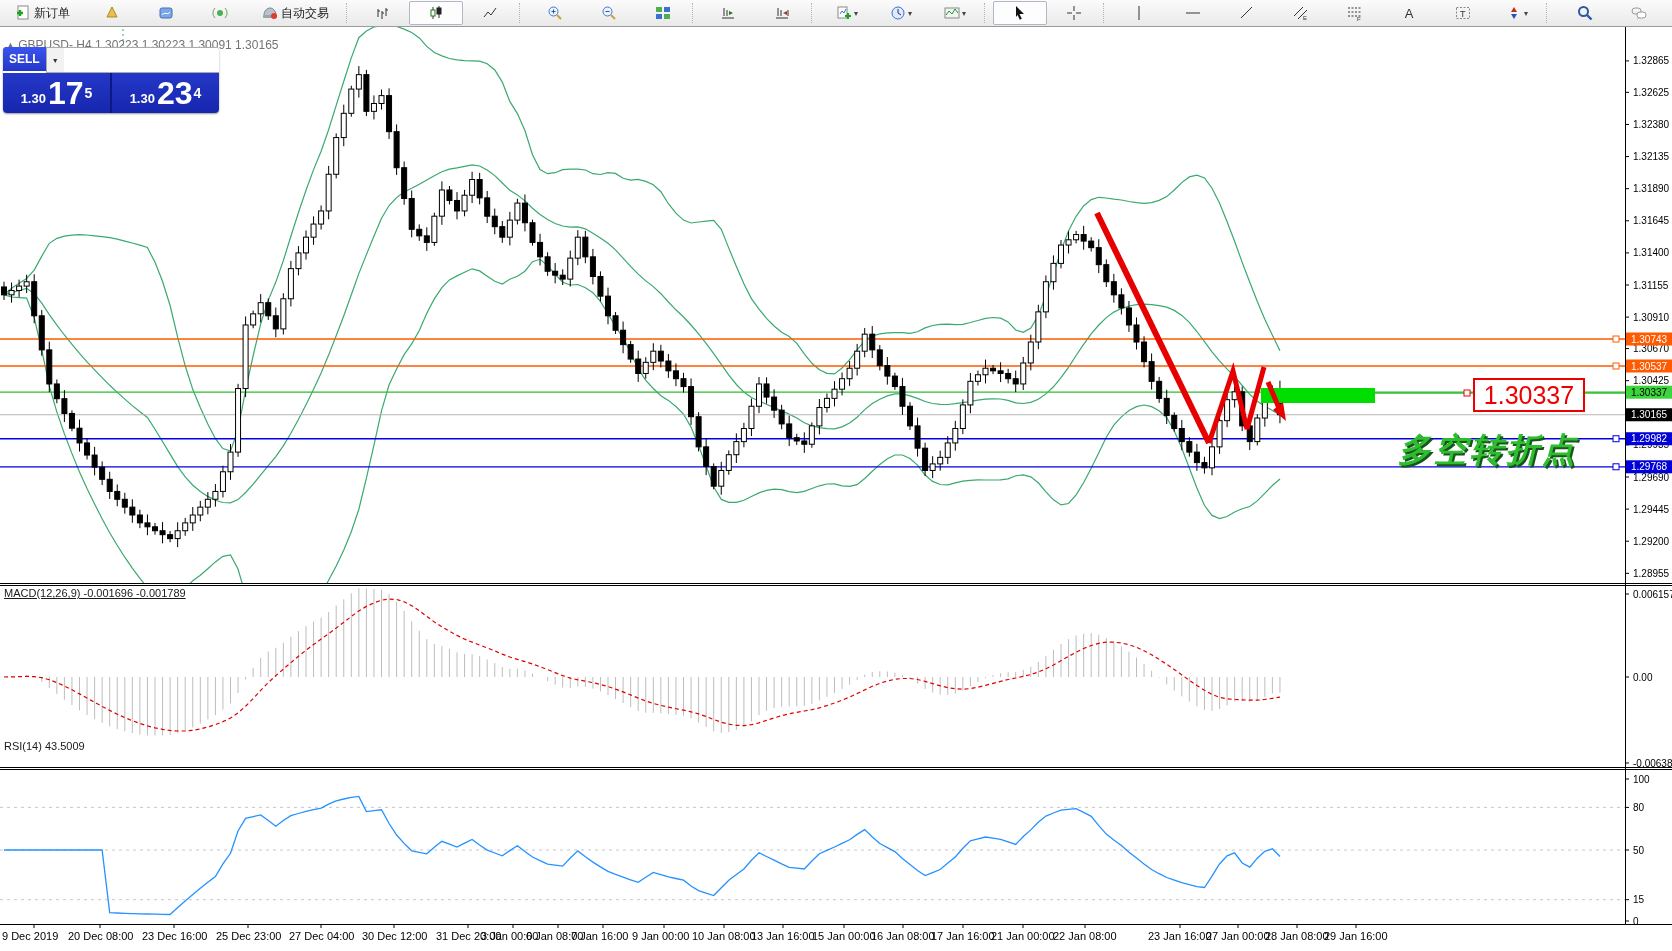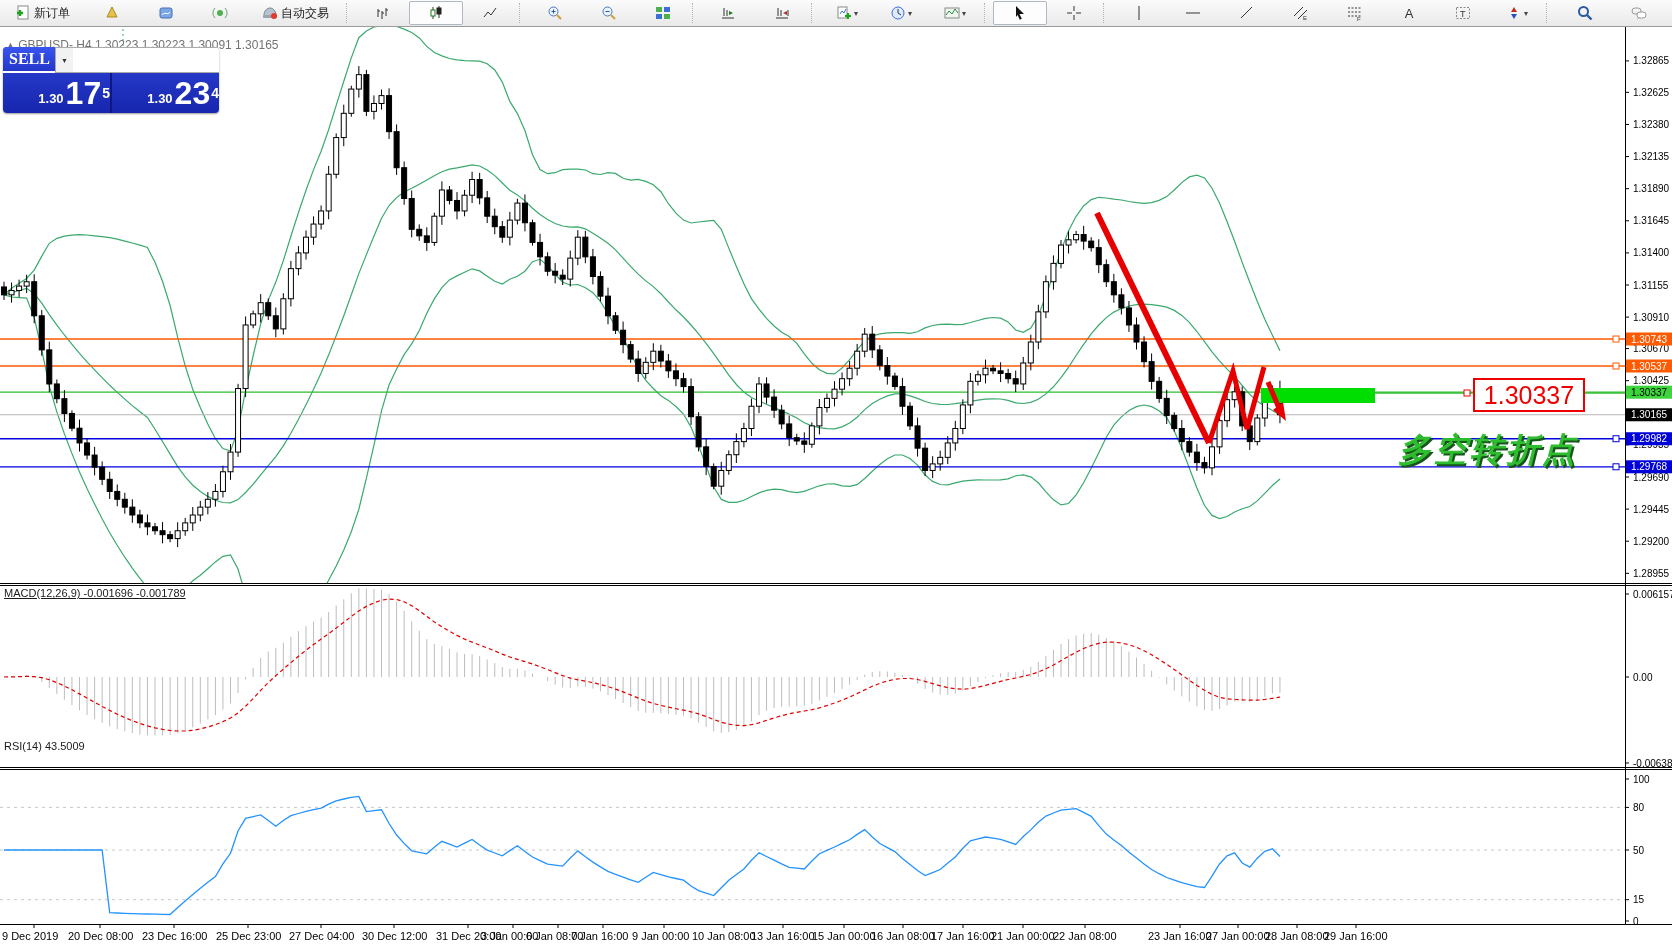--- a/index.html
+++ b/index.html
@@ -25,28 +25,28 @@
   svg text{font-family:"Liberation Sans",sans-serif;}
   .ohlc-title{position:absolute;left:6px;top:38px;font-size:12px;color:#737373;z-index:10;}
   .ohlc-title .mk{font-size:9px;vertical-align:1px;}
   .ind-label{position:absolute;font-size:11px;color:#1a1a1a;z-index:10;}
   
   .ocp{position:absolute;left:3px;top:47px;width:216px;z-index:20;
     background:linear-gradient(#2d43d8,#1726ae);border-radius:4px;overflow:hidden;
     box-shadow:0 1px 2px rgba(0,0,0,.4);}
   .ocp-top{display:flex;height:26px;}
   .ocp-sell,.ocp-buy{width:52px;background:linear-gradient(#3a55ef,#2336c9);color:#fff;
-    border:none;border-bottom:2px solid #fff;font-size:16px;font-weight:bold;
-    font-family:Liberation Serif, serif;}
+    border:none;border-bottom:2px solid #fff;font-size:12px;font-weight:bold;
+    font-family:Liberation Sans, sans-serif;}
   .ocp-vol{flex:1;display:flex;background:#e8e8e8;align-items:stretch;border:1px solid #aaa;box-sizing:border-box;}
   .ocp-vol button{width:17px;border:none;background:#f2f2f2;color:#333;font-size:7px;padding:0;}
   .ocp-vol input{flex:1;border:none;text-align:right;font-size:14px;padding:0 4px;min-width:10px;
     font-family:"Liberation Sans",sans-serif;}
   .ocp-prices{display:flex;height:40px;}
-  .ocp-price{flex:1;color:#fff;display:flex;align-items:center;justify-content:flex-end;}
+  .ocp-price{flex:1;color:#fff;display:flex;align-items:center;justify-content:center;}
   .ocp-price .small{font-size:13px;font-weight:bold;margin-right:2px;margin-top:10px;}
   .ocp-price .big{font-size:32px;font-weight:bold;line-height:36px;}
   .ocp-price sup{font-size:14px;font-weight:bold;margin-left:1px;}
   .ocp-mid{width:2px;background:#0d1880;}
   
   .callout{position:absolute;border:2px solid #ee0000;background:#fff;color:#ee0000;
     font-size:25px;display:flex;align-items:center;justify-content:center;z-index:15;
     font-family:"Liberation Sans",sans-serif;}
   .turning{position:absolute;font-size:33px;font-weight:bold;font-style:italic;
     color:#2ebd2e;letter-spacing:3px;text-shadow:2px 2px 0 #17551c;z-index:15;white-space:nowrap;}

